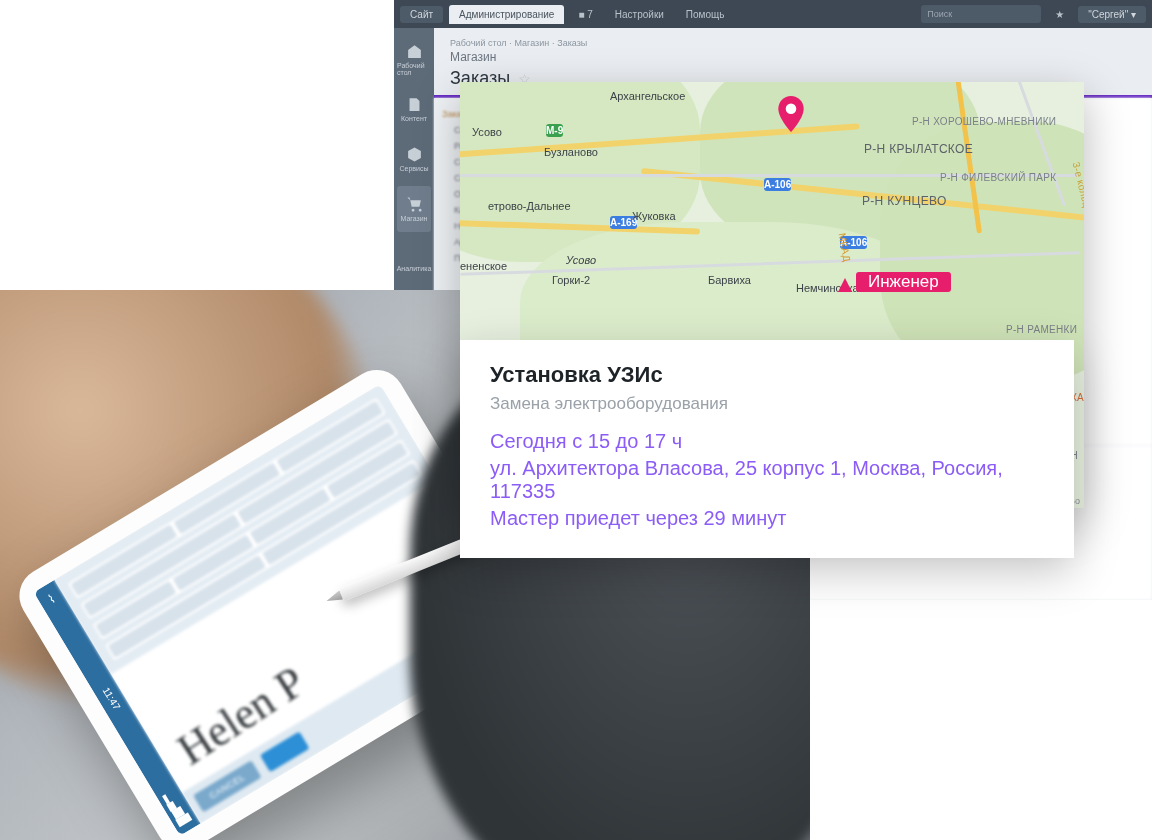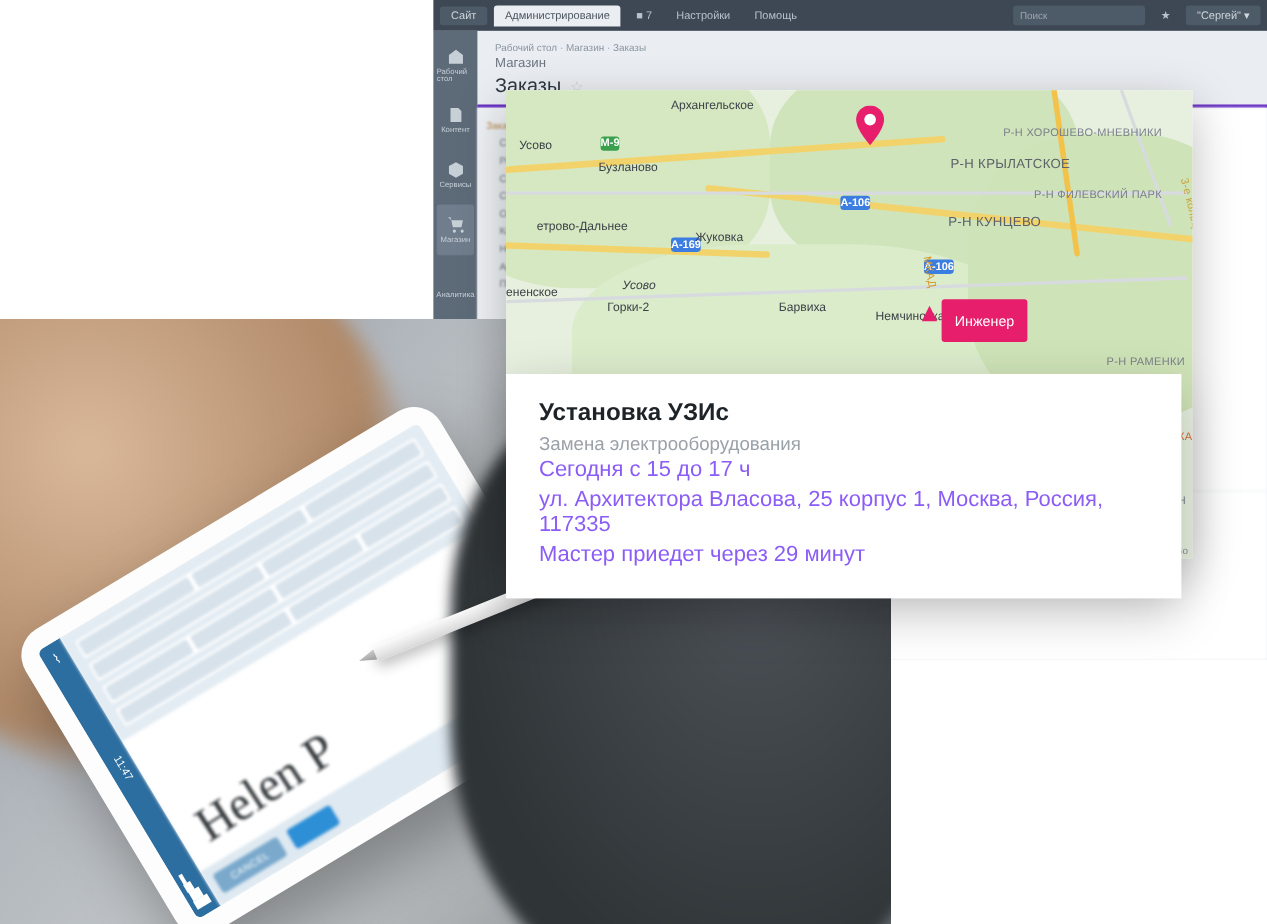--- a/index.html
+++ b/index.html
@@ -352,22 +352,22 @@
   .pin {
     position: absolute;
     width: 26px;
     height: 36px;
   }
   .pin svg { width: 100%; height: 100%; }
 
   .eng-label {
     background: #e61e6b;
     color: #fff;
-    font-size: 13px;
-    padding: 12px 12px;
+    font-size: 17px;
+    padding: 0 12px;
     border-radius: 3px;
     position: absolute;
   }
   .eng-arrow {
     position: absolute;
     width: 0; height: 0;
     border-left: 7px solid transparent;
     border-right: 7px solid transparent;
     border-bottom: 14px solid #e61e6b;
   }
@@ -384,21 +384,21 @@
   }
   .info-panel h2 {
     font-size: 22px;
     font-weight: 700;
     color: #1e2328;
     margin-bottom: 6px;
   }
   .info-panel .subtitle {
     font-size: 17px;
     color: #9aa1a9;
-    margin-bottom: 2px;
+    margin-bottom: 16px;
   }
   .info-panel .line {
     font-size: 20px;
     color: #8b5cf6;
     margin-bottom: 4px;
   }
 </style>
 </head>
 <body>
 

